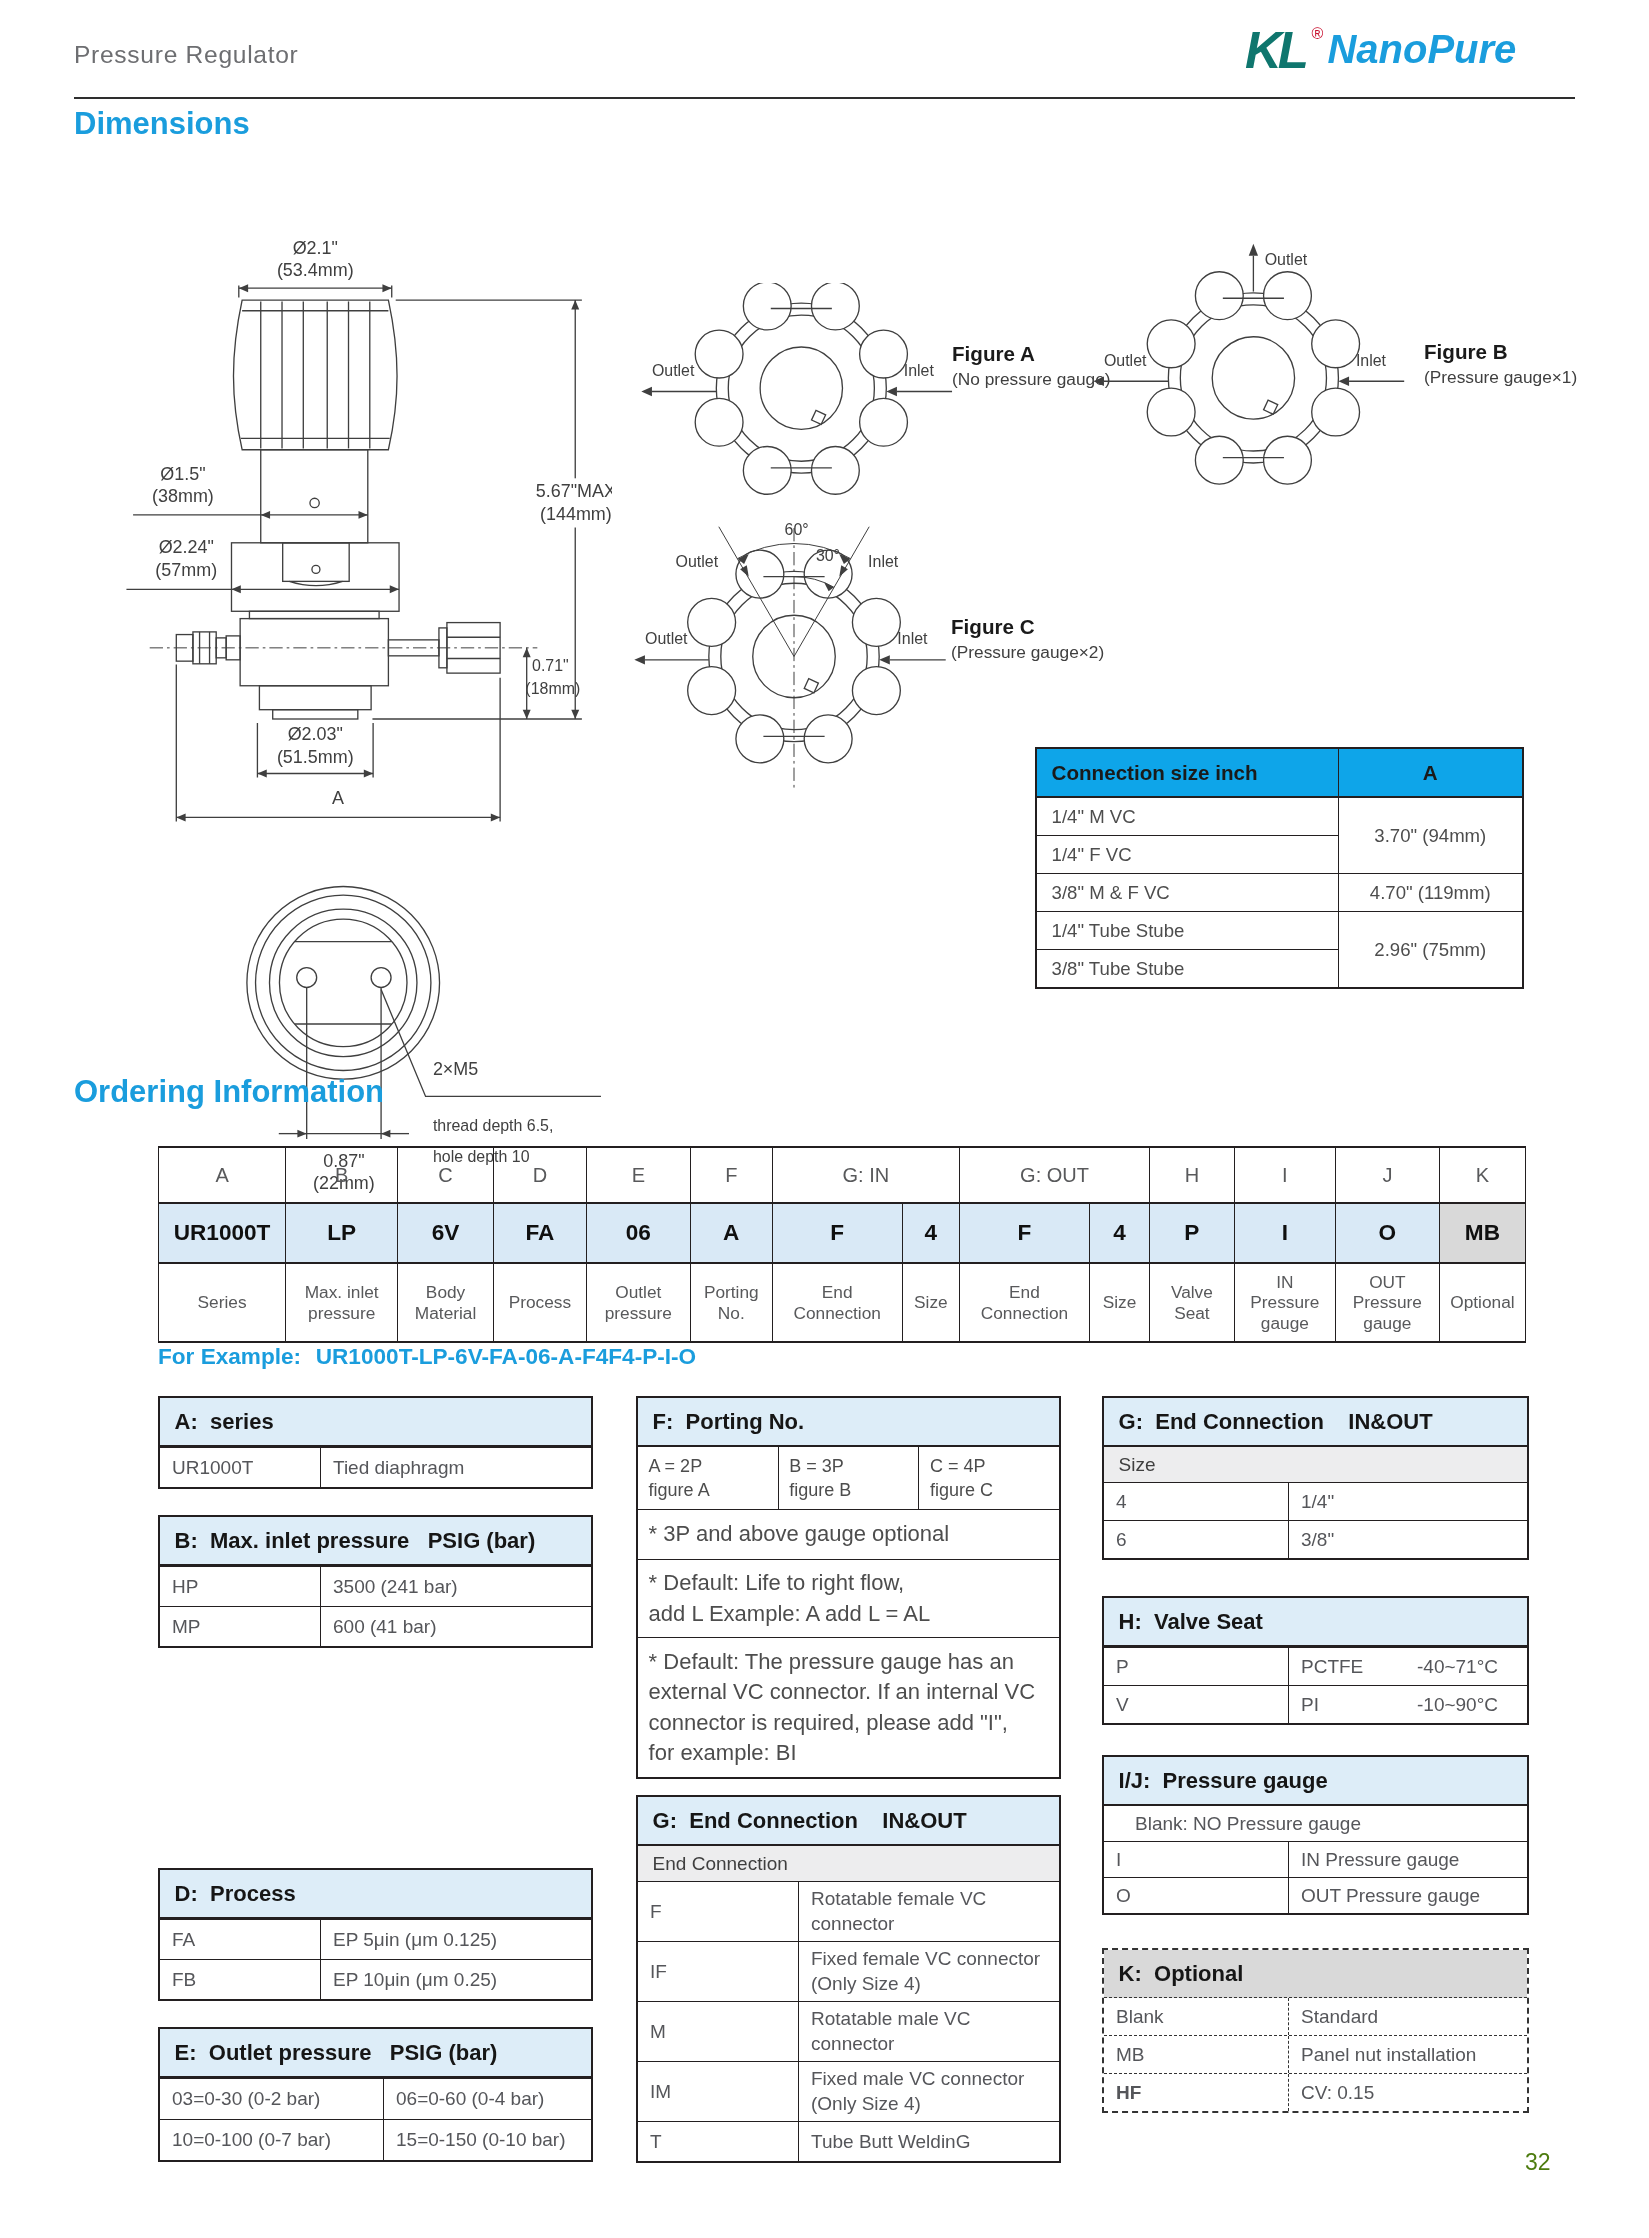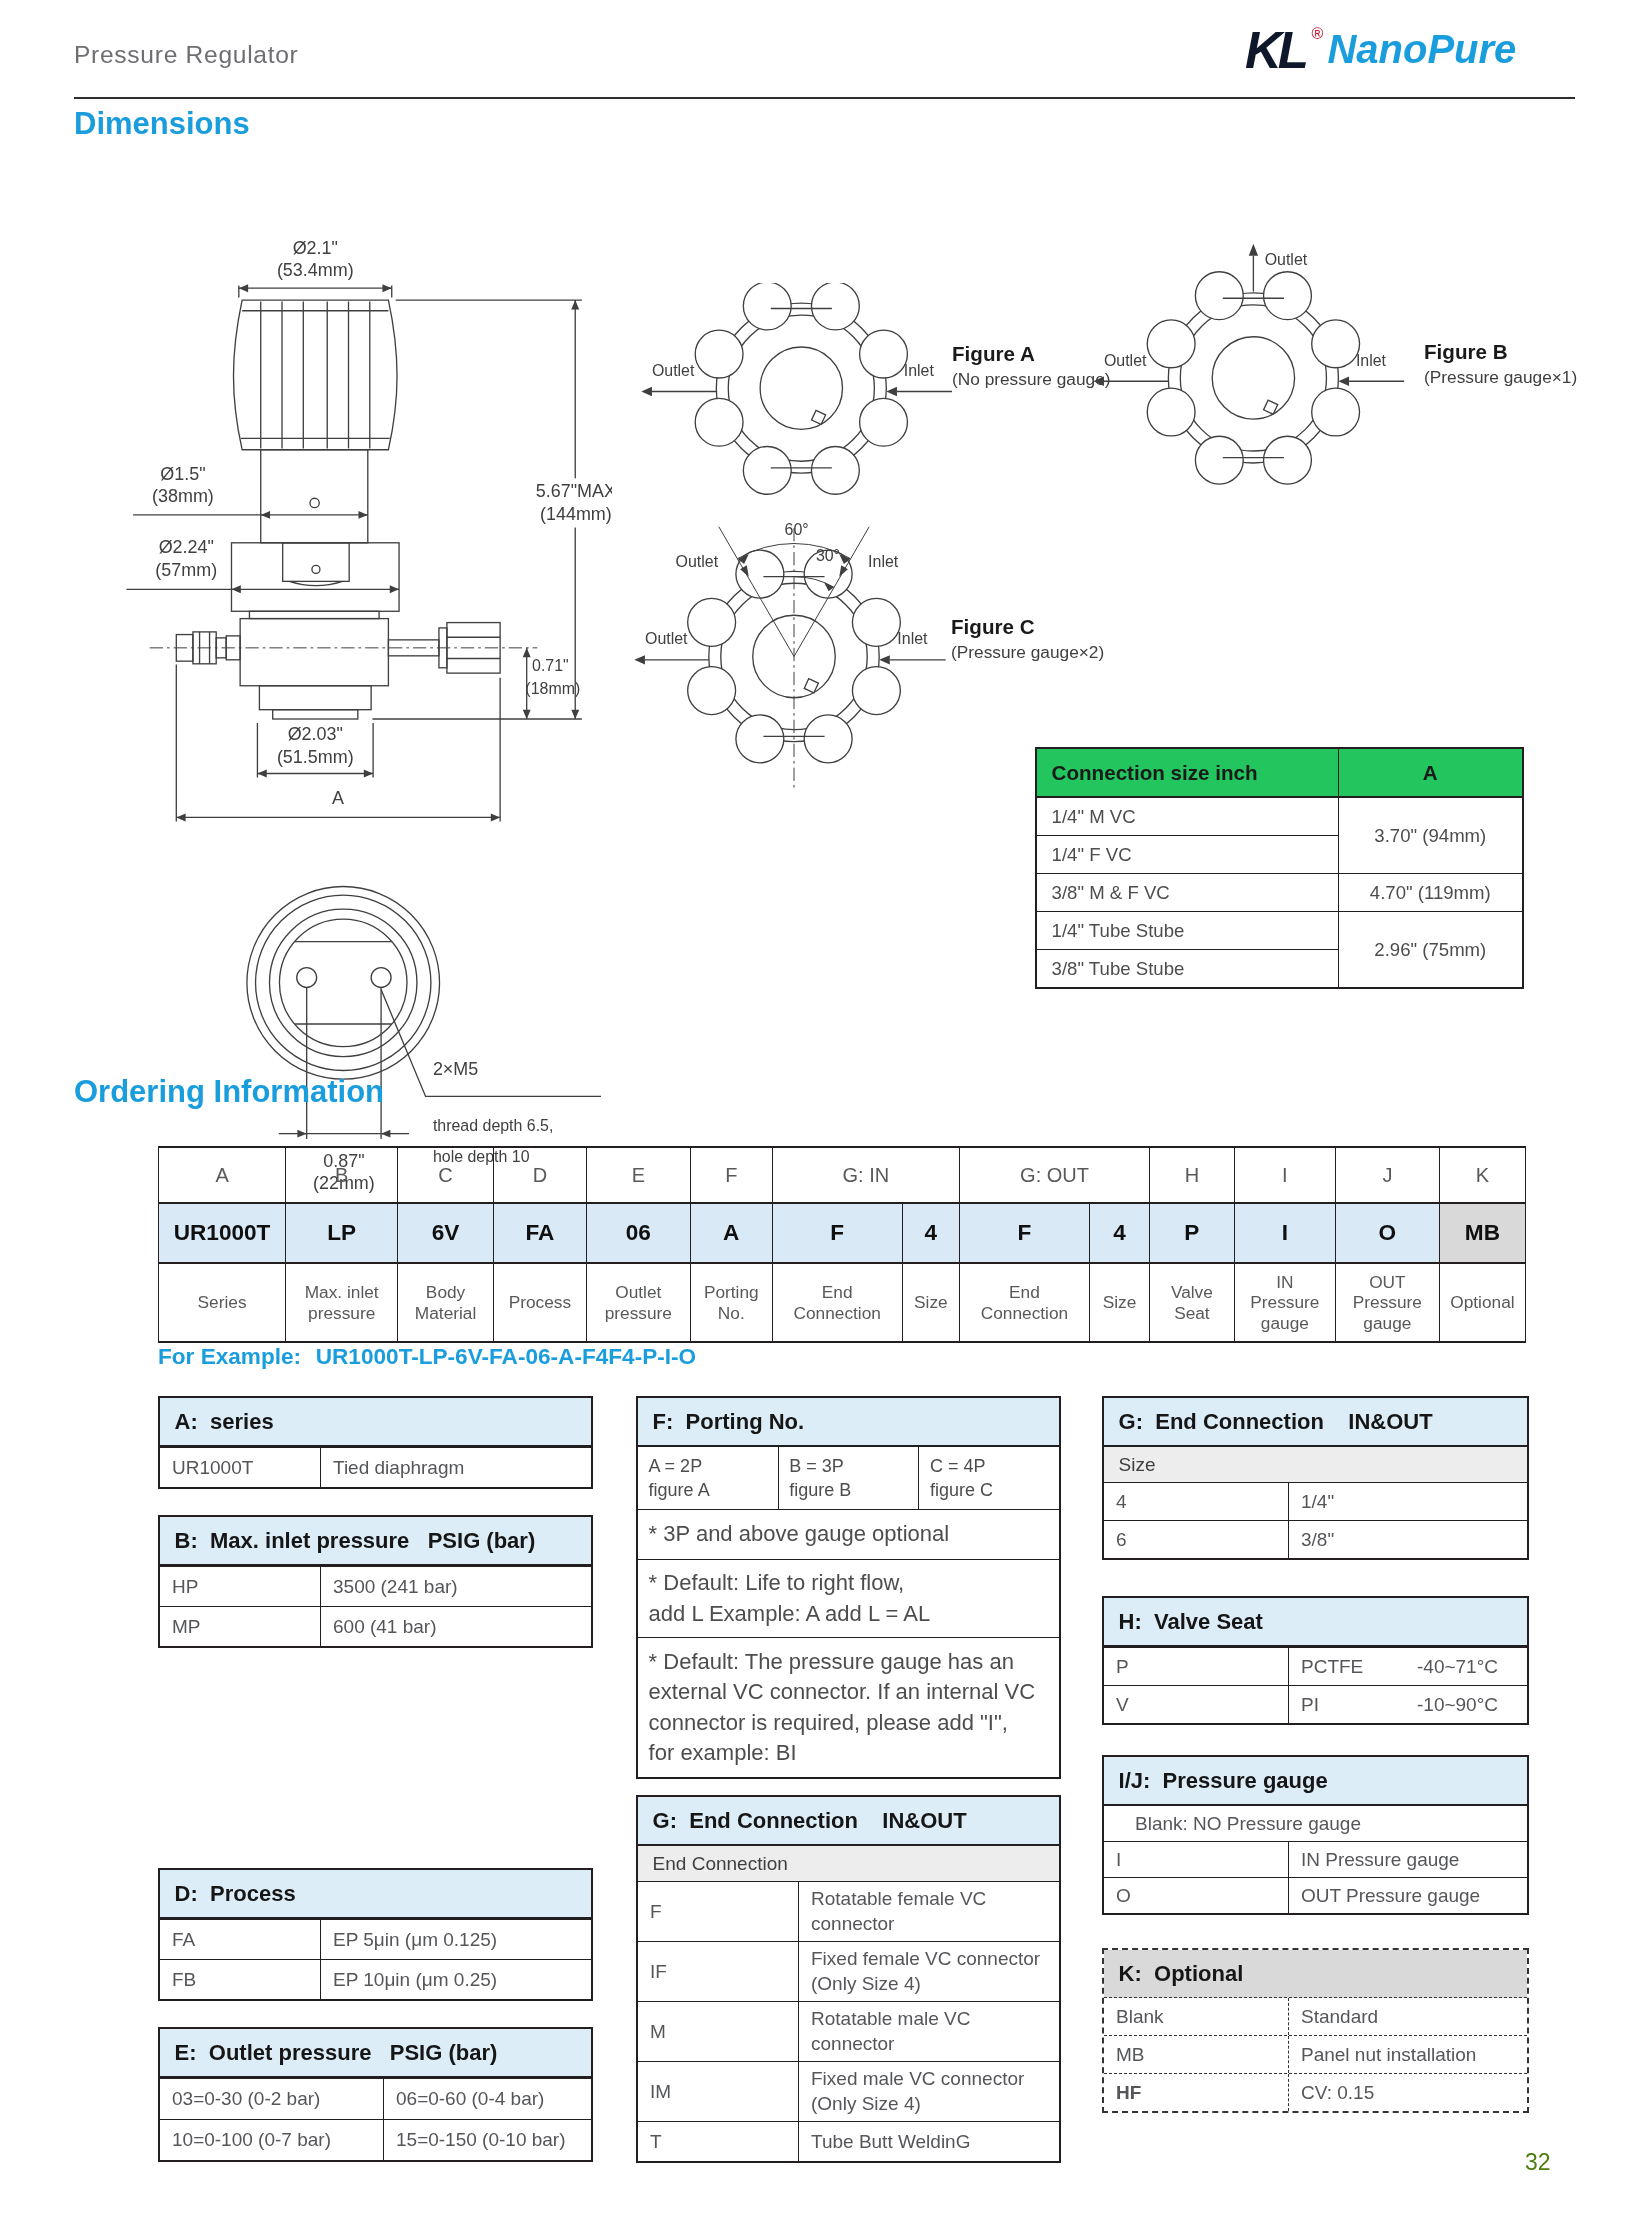--- a/index.html
+++ b/index.html
@@ -1,38 +1,38 @@
 <!DOCTYPE html>
 <html style="font-size:10.6px"><head>
 <meta charset="utf-8">
 <style>
   html,body{margin:0;padding:0;background:#fff;}
   .page{position:relative;width:1650px;height:2239px;background:#ffffff;
         font-family:"Liberation Sans", sans-serif;color:#1a1a1a;overflow:hidden;}
   .abs{position:absolute;}
   .top-title{left:74px;top:41px;font-size:24.6px;color:#6d6e71;letter-spacing:0.7px;}
   .logo{left:1245px;top:25px;display:flex;align-items:flex-start;}
-  .logo .kl{font-size:51px;font-weight:bold;color:#0f172a;font-style:italic;letter-spacing:-4px;line-height:1;}
+  .logo .kl{font-size:51px;font-weight:bold;color:#0f766e;font-style:italic;letter-spacing:-4px;line-height:1;}
   .logo .reg{font-size:16px;color:#c8102e;margin:0 4px 0 6.6px;}
   .logo .brand{font-size:40px;font-weight:bold;font-style:italic;color:#1a9ddd;line-height:1.2;letter-spacing:0px;}
   .top-rule{left:74px;top:97px;width:1501px;height:2px;background:#2e2e2e;}
   .h1{font-size:31px;font-weight:bold;color:#1a9ddd;}
   .page-num{left:1525px;top:2149px;font-size:23px;color:#4d7c0f;}
 
   svg text{font-family:"Liberation Sans", sans-serif;fill:#404040;font-size:27px;}
   svg .cap{font-size:24px;}
   .drawing line,.drawing path,.drawing rect,.drawing circle,.drawing polyline{vector-effect:none;}
 
   .fig-cap .t{font-size:20.6px;font-weight:bold;color:#1a1a1a;}
   .fig-cap .s{font-size:17.3px;color:#3f3f3f;margin-top:2.7px;}
 
   
   .conn{left:1035px;top:747px;width:489px;border-collapse:collapse;table-layout:fixed;}
   .conn td{border:1.3px solid #231f20;font-size:18.6px;color:#4d4d4d;height:37px;padding:0 0 0 14.6px;}
-  .conn tr.ch td{background:#22c55e;font-size:20.6px;font-weight:bold;color:#1a1a1a;height:47px;}
+  .conn tr.ch td{background:#0ea5e9;font-size:20.6px;font-weight:bold;color:#1a1a1a;height:47px;}
   .conn td.av{text-align:center;padding:0;}
   .conn{border:2px solid #231f20;}
   .conn tr.ch td{border-bottom:2px solid #231f20;}
 
   
   .ord{left:158px;top:1146px;width:1368px;border-collapse:collapse;table-layout:fixed;}
   .ord td{border-left:1.3px solid #231f20;border-right:1.3px solid #231f20;text-align:center;overflow:hidden;}
   .ord tr.lr td{border-top:2.7px solid #231f20;border-bottom:2.7px solid #231f20;font-size:20px;color:#58595b;height:52px;}
   .ord tr.vr td{background:#d9e9f6;font-size:22.6px;font-weight:bold;color:#101010;height:56px;border-bottom:2.7px solid #231f20;}
   .ord tr.vr td.gray{background:#d9d9d9;}

